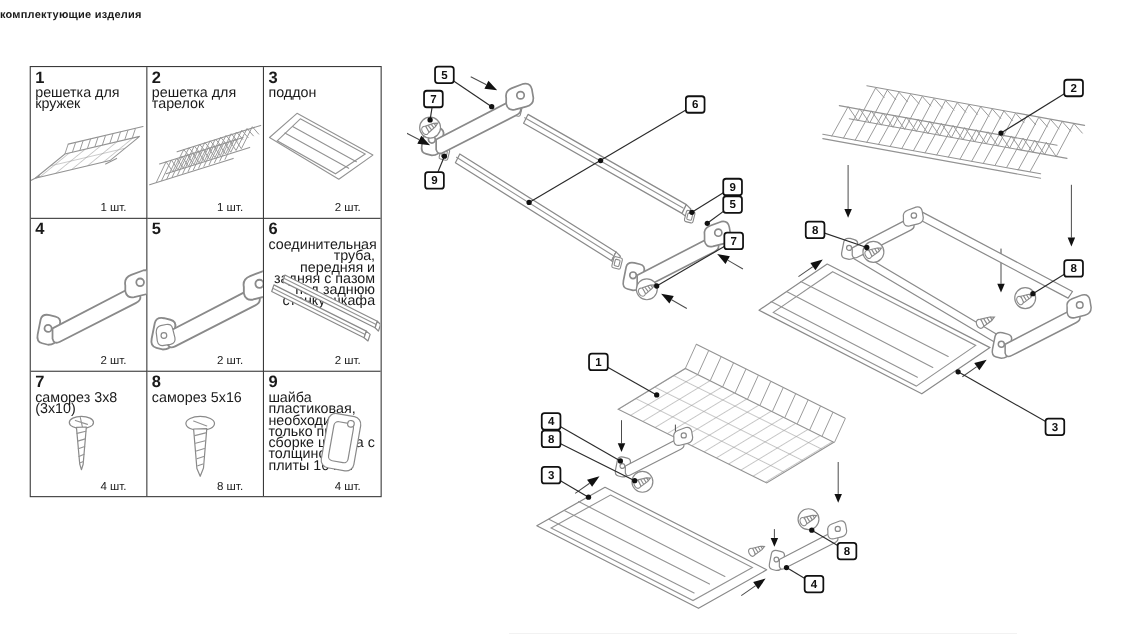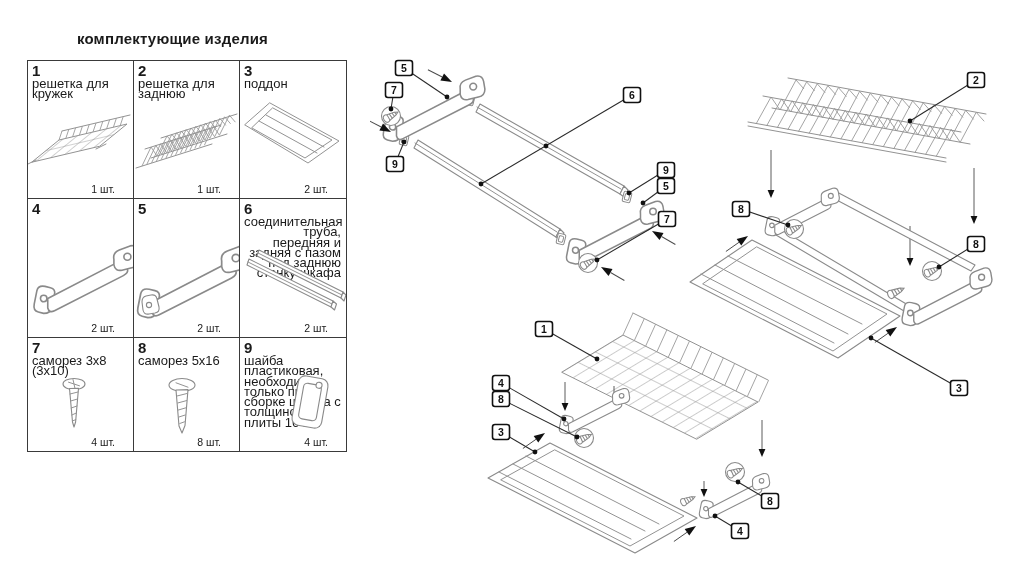--- a/index.html
+++ b/index.html
@@ -1,18 +1,18 @@
 <!DOCTYPE html>
 <html><head>
 <meta charset="utf-8">
 <style>
   html,body{margin:0;padding:0;background:#e8e8e8;}
   .stage{position:relative;width:1024px;height:576px;background:#ffffff;overflow:hidden;
          font-family:"Liberation Sans", sans-serif;color:#1a1a1a;}
-  .sec-title{position:absolute;top:30px;font-size:15px;font-weight:bold;text-align:center;letter-spacing:.2px;}
+  .sec-title{position:absolute;top:8px;font-size:10px;font-weight:bold;letter-spacing:.2px;}
   .sec-title.left{left:0;width:345px;}
   .sec-title.right{left:375px;width:540px;}
   .parts-table{position:absolute;left:27px;top:60px;width:320px;height:392px;
                display:grid;grid-template-columns:106px 106px 106px;grid-template-rows:138px 139px 113px;
                border:1px solid #3a3a3a;box-sizing:border-box;background:#fff;}
   .cell{position:relative;border-right:1px solid #3a3a3a;border-bottom:1px solid #3a3a3a;
         box-sizing:border-box;padding:2px 5px 2px 4px;overflow:hidden;}
   .cell:nth-child(3n){border-right:none;}
   .cell:nth-child(n+7){border-bottom:none;}
   .num{font-size:15px;font-weight:bold;line-height:16px;}
@@ -61,21 +61,21 @@
         <path class="dl" d="M4,62 L31,40 L99,24 L72,46 Z"></path>
         <path class="dl" d="M34,31 L102,15"></path>
         <path class="dt" d="M34,31 l-3,9 m9.8,-10.6 l-3,9 m9.8,-10.6 l-3,9 m9.8,-10.6 l-3,9 m9.8,-10.6 l-3,9 m9.8,-10.6 l-3,9 m9.8,-10.6 l-3,9 m9.8,-10.6 l-3,9 m9.8,-10.6 l-3,9 m9.8,-10.6 l-3,9"></path>
         <path class="dl" d="M0,64 L8,60 M68,49 L78,44"></path>
       </svg>
       <div class="qty">1 шт.</div>
     </div>
 
     <div class="cell r1">
       <div class="num">2</div>
-      <div class="desc">решетка для заднюю</div>
+      <div class="desc">решетка для тарелок</div>
       <svg class="illus" viewBox="0 0 106 80">
         <path class="dt" d="M8,66 l9,-19 l6,9 l10,-20 l6,7 m-26.2,21.4 l9,-19 l6,9 l10,-20 l6,7 m-26.2,21.4 l9,-19 l6,9 l10,-20 l6,7 m-26.2,21.4 l9,-19 l6,9 l10,-20 l6,7 m-26.2,21.4 l9,-19 l6,9 l10,-20 l6,7 m-26.2,21.4 l9,-19 l6,9 l10,-20 l6,7 m-26.2,21.4 l9,-19 l6,9 l10,-20 l6,7 m-26.2,21.4 l9,-19 l6,9 l10,-20 l6,7 m-26.2,21.4 l9,-19 l6,9 l10,-20 l6,7 m-26.2,21.4 l9,-19 l6,9 l10,-20 l6,7 m-26.2,21.4 l9,-19 l6,9 l10,-20 l6,7 m-26.2,21.4 l9,-19 l6,9 l10,-20 l6,7 m-26.2,21.4 l9,-19 l6,9 l10,-20 l6,7 m-26.2,21.4 l9,-19 l6,9 l10,-20 l6,7"></path>
         <path class="dl" d="M2,68 L78,44 M11,49 L87,25 M17,58 L93,34 M27,38 L103,14"></path>
       </svg>
       <div class="qty">1 шт.</div>
     </div>
 
     <div class="cell r1">
       <div class="num">3</div>
       <div class="desc">поддон</div>

